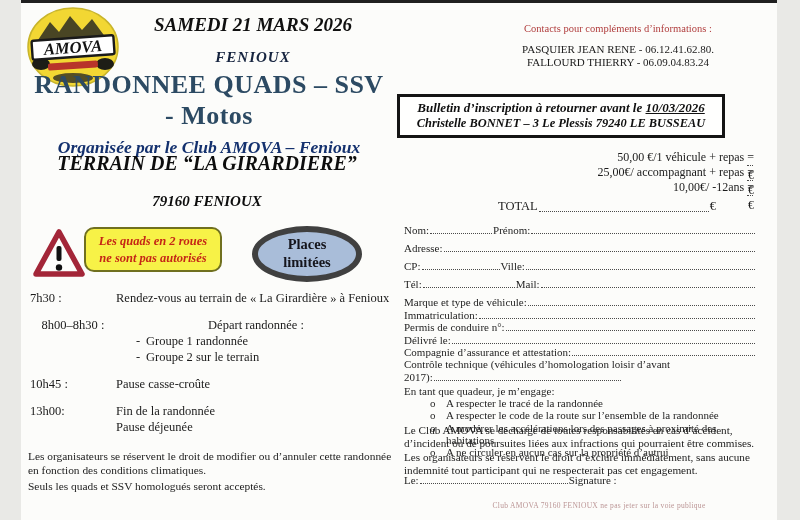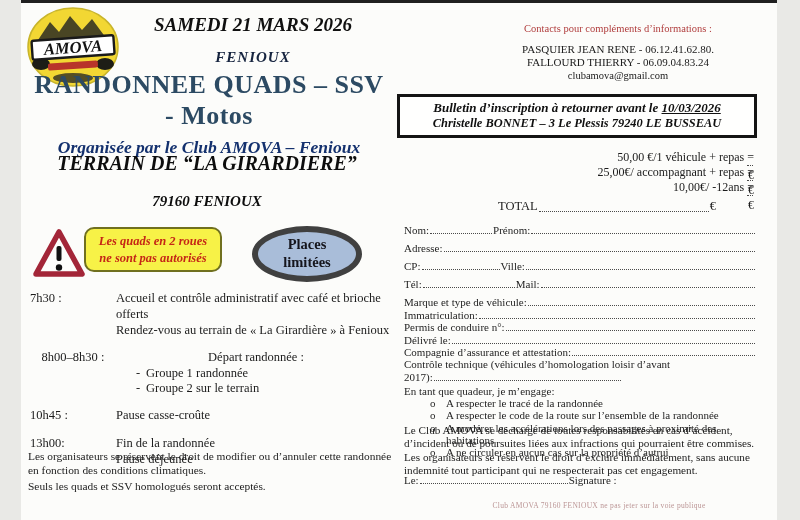--- a/index.html
+++ b/index.html
@@ -40,21 +40,21 @@
   .sbody{flex:1;}
   .sb-item{display:flex;padding-left:14px;}
   .sb-dash{width:16px;flex:none;}
   .disclaimers{left:28px;top:449px;width:372px;font-size:11.4px;line-height:1.26;color:#1b1b1b;}
   
   .contacts{left:468px;top:23px;width:300px;text-align:center;}
   .contacts-heading{font-size:10.5px;color:#b03d3d;margin-bottom:9px;}
   .contact-line{font-size:11px;color:#202020;line-height:13px;}
   .contact-email{font-size:10.5px;color:#202020;line-height:13px;}
   .bulletin{
-    left:397px;top:94px;width:360px;box-sizing:border-box;
+    left:397px;top:94px;width:328px;box-sizing:border-box;
     border:3px solid #141414;background:#fffffe;text-align:center;
     padding:3px 6px 5px;font-size:13px;font-weight:bold;font-style:italic;
     color:#101010;line-height:1.2;
   }
   .bulletin .line3{font-size:12.4px;}
   .deadline{text-decoration:underline;}
   .pricing{left:404px;top:150px;width:350px;font-size:12px;color:#1b1b1b;}
   .prow{display:flex;align-items:flex-end;height:15px;flex-direction:column;}
   .dotfill{flex:1 1 auto;border-bottom:1.4px dotted #4a4a4a;margin:0 1px 2px 1px;min-width:6px;}
   .dotfix{flex:none;border-bottom:1.4px dotted #4a4a4a;margin:0 1px 2px 1px;}
@@ -117,21 +117,20 @@
 
 <div class="abs places-badge">
   <div>Places</div>
   <div>limitées</div>
 </div>
 
 <div class="abs schedule">
   <div class="srow" style="margin-bottom:11px;">
     <div class="stime">7h30 :</div>
     <div class="sbody">
-      <div>Accueil et contrôle administratif avec café et brioche offerts</div>
       <div>Rendez-vous au terrain de « La Girardière » à Fenioux</div>
     </div>
   </div>
   <div class="srow" style="margin-bottom:11px;text-align:center;">
     <div class="stime">8h00–8h30 :</div>
     <div class="sbody">
       <div>Départ randonnée :</div>
       <div class="sb-item">
         <span class="sb-dash">-</span>
         <span>Groupe 1 randonnée</span>
@@ -157,21 +156,20 @@
 
 <div class="abs disclaimers">
   <div>Les organisateurs se réservent le droit de modifier ou d’annuler cette randonnée en fonction des conditions climatiques.</div>
   <div style="margin-top:1px;">Seuls les quads et  SSV homologués seront acceptés.</div>
 </div>
 
 <div class="abs contacts">
   <div class="contacts-heading">Contacts pour compléments d’informations :</div>
   <div class="contact-line">PASQUIER JEAN RENE  -  06.12.41.62.80.</div>
   <div class="contact-line">FALLOURD THIERRY  -  06.09.04.83.24</div>
-  <div class="contact-email">clubamova@gmail.com</div>
 </div>
 
 <div class="abs bulletin">
   <div>
     <span>Bulletin d’inscription à retourner avant le </span><span class="deadline">10/03/2026</span>
   </div>
   <div class="line3">Christelle BONNET – 3 Le Plessis 79240 LE BUSSEAU</div>
 </div>
 
 <div class="abs pricing">

